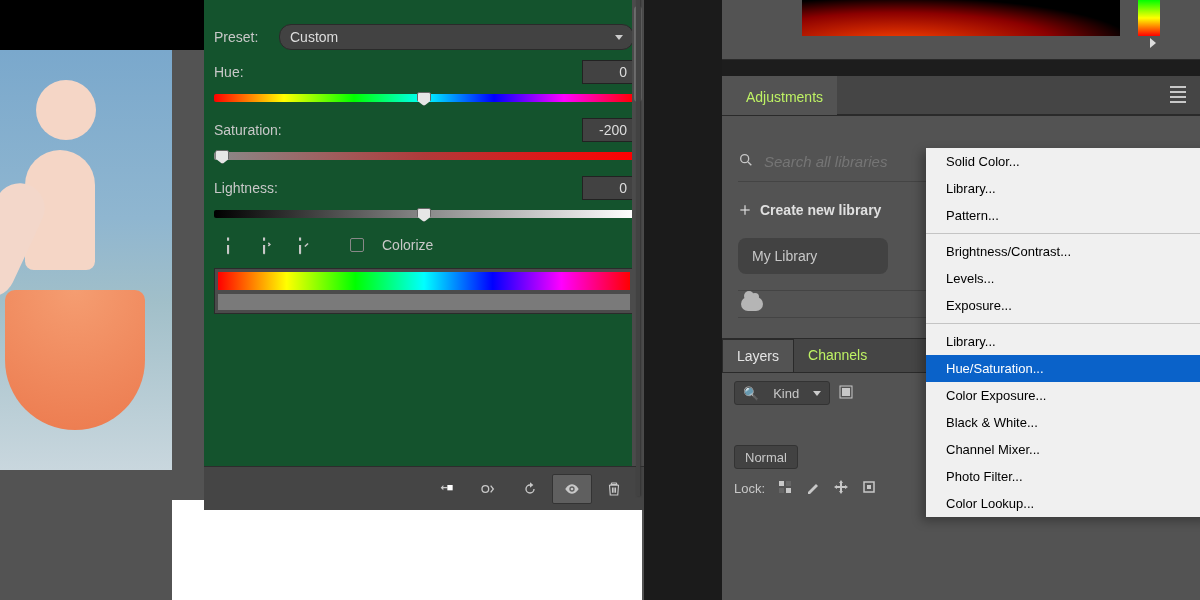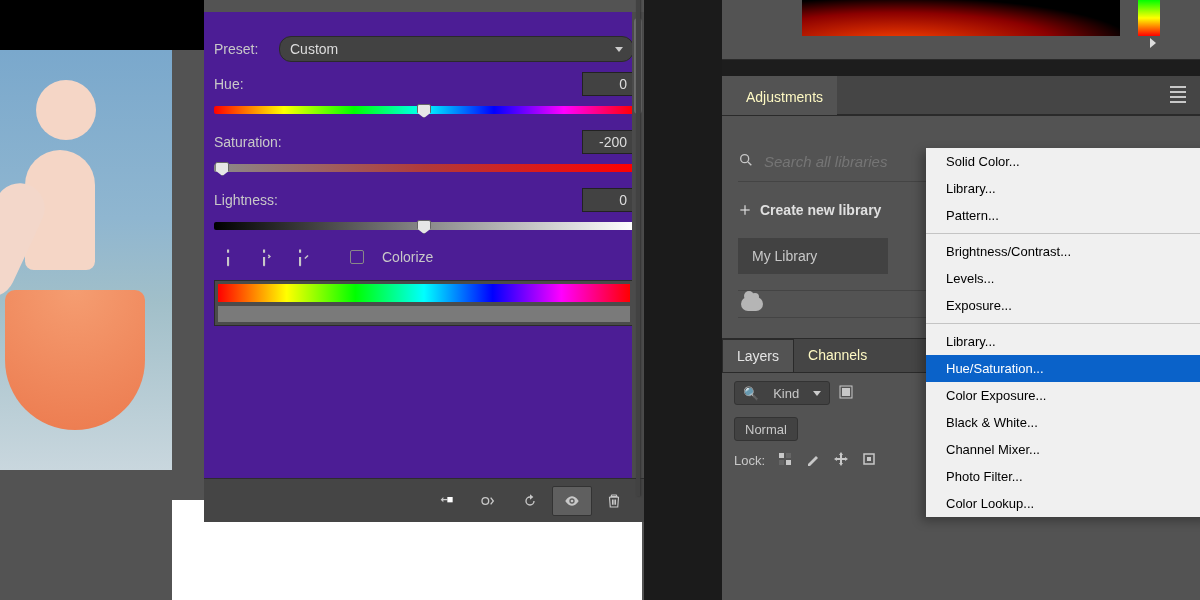--- a/index.html
+++ b/index.html
@@ -9,21 +9,21 @@
   .photo-strip { position: absolute; left: 0; top: 50px; width: 172px; height: 420px; background: linear-gradient(180deg, #7aa8cc 0%, #8fb6d0 40%, #a1bfc9 60%, #c9d7de 100%); overflow: hidden; }
   .photo-model { position: absolute; left: -60px; top: 70px; width: 200px; height: 340px; }
   .photo-head { position:absolute; left:96px; top:-40px; width:60px; height:60px; border-radius:50%; background:#f5d6c6; }
   .photo-arm { position: absolute; left: 40px; top: 60px; width: 50px; height: 120px; border-radius: 30px; background: #f3d7ca; transform: rotate(25deg); }
   .photo-body { position:absolute; left:85px; top:30px; width:70px; height:120px; background:#f5d6c6; border-radius:40px 40px 10px 10px;}
   .photo-skirt { position: absolute; left: 65px; top: 170px; width: 140px; height: 140px; background: radial-gradient(circle at 50% 0%, #f59d71, #ec7a4e); border-radius: 10px 10px 70px 70px; }
   .photo-top { position:absolute; left:0; top:0; width:204px; height:50px; background:#000; }
   .photo-bottom { position:absolute; left:172px; top:500px; width:470px; height:100px; background:#fff; }
 
   
-  .hs-panel { position: absolute; left: 204px; top: 12px; width: 440px; height: 510px; background: #4c1d95; }
+  .hs-panel { position: absolute; left: 204px; top: 0; width: 440px; height: 510px; background: #14532d; }
   .hs-row { display: flex; align-items: center; margin: 6px 10px; height: 34px; gap: 10px; }
   .hs-label { color: #c8c8c8; font-size: 14px; min-width: 55px; }
   .hs-select { flex: 1; height: 26px; background: #424242; border: 1px solid #2a2a2a; border-radius: 12px; display: flex; align-items: center; justify-content: space-between; padding: 0 10px; color: #ddd; font-size: 14px; }
   .chev { width: 0; height: 0; border-left: 4px solid transparent; border-right: 4px solid transparent; border-top: 5px solid #ccc; }
   .hand-icon { width: 26px; height: 26px; display:flex; align-items:center; justify-content:center; color:#ddd; }
   .slider-row { margin: 4px 10px 12px 10px; }
   .slider-head { display: flex; justify-content: space-between; align-items: center; height: 24px; }
   .val-box { width: 52px; height: 24px; background: #424242; border: 1px solid #222; color: #ddd; display: flex; align-items: center; justify-content: flex-end; padding: 0 6px; font-size: 14px; }
   .track { position: relative; height: 16px; margin-top: 6px; }
   .track-bar { position: absolute; left: 0; right: 0; top: 4px; height: 8px; border-radius: 2px; }
@@ -47,42 +47,42 @@
   
   .gap { position:absolute; left:644px; top:0; width:78px; height:600px; background:#1b1b1b; }
 
   
   .rcol { position:absolute; left:722px; top:0; right:0; height:600px; background:#535353; }
   .color-panel { height:60px; border-bottom:1px solid #2a2a2a; position:relative; background:#535353; }
   .spectrum-mini { position:absolute; left:80px; right:80px; top:0; height:36px; background:radial-gradient(ellipse at 30% 120%,#ff4400,#8b0000 50%,#000 75%); }
   .ramp { position:absolute; right:40px; top:0; width:22px; height:36px; background:linear-gradient(to top,#ff0000,#ffff00,#00ff00);}
   .play { position:absolute; right:42px; top:40px; width:0;height:0;border-left:5px solid transparent;border-right:5px solid transparent;border-top:6px solid #ddd; transform:rotate(-90deg);}
   .tabbar { height:40px; display:flex; padding-left:10px; border-bottom:1px solid #2a2a2a; align-items:flex-end; position:relative;}
-  .tab { padding:10px 14px; color:#fef9c3; font-size:14px; }
+  .tab { padding:10px 14px; color:#bef264; font-size:14px; }
   .tab.active { color:#e4e4e4; background:#535353; border:1px solid #2a2a2a; border-bottom:none;}
   .tab-rest{flex:1; background:#454545; height:100%; border-bottom:1px solid #2a2a2a;}
   .hamb { position:absolute; right:14px; top:10px; display:flex; flex-direction:column; gap:3px;}
   .hamb span{width:16px;height:2px;background:#c8c8c8;}
   .lib-body { padding: 16px; position:relative;}
   .search-row { display:flex; align-items:center; gap:10px; border-bottom:1px solid #444; padding-bottom:10px;margin-top:20px;}
   .mag{width:16px;height:16px;}
   .search-input { flex:1; background:transparent; border:none; color:#888; font-style:italic; font-size:15px; outline:none;}
   .create-row { display:flex; align-items:center; gap:8px; margin-top:20px; font-weight:bold; color:#e0e0e0;}
-  .mylib { margin-top:20px; background:#424242; padding:10px 14px; border-radius:0; width:150px;}
+  .mylib { margin-top:20px; background:#424242; padding:10px 14px; border-radius:8px; width:150px;}
   .cloud-row{margin-top:16px; padding:6px 3px; border:1px solid #444; border-left:none; border-right:none; width:220px;}
   .cloud{ width:22px; height:14px; background:#b5b5b5; border-radius:8px; position:relative;}
   .cloud::before{content:'';position:absolute;left:3px;top:-6px;width:10px;height:10px;border-radius:50%;background:#b5b5b5;}
   .cloud::after{content:'';position:absolute;left:10px;top:-4px;width:8px;height:8px;border-radius:50%;background:#b5b5b5;}
 
   .tabbar2 { display:flex; border-top:1px solid #2a2a2a; border-bottom:1px solid #2a2a2a; background:#454545; margin-top:4px;}
   .tabbar2 .tab{padding:8px 14px;}
   .filter-row{display:flex; gap:8px; padding:8px 12px; align-items:center;}
   .kind-sel{ background:#424242; border:1px solid #333; border-radius:3px; height:24px; padding:0 8px; display:flex; align-items:center; gap:14px; font-size:13px; color:#c8c8c8;}
   .mode-row{ padding:4px 12px;}
-  .mode-sel{background:#424242;border:1px solid #333;border-radius:3px;height:24px;padding:0 10px;display:inline-flex;align-items:center;font-size:13px;}
+  .mode-sel{background:#424242;border:1px solid #333;border-radius:3px;height:24px;padding:0 10px;display:inline-flex;align-items:center;font-size:13px;margin-top:28px;}
   .lock-row{ padding:6px 12px; display:flex; align-items:center; gap:12px; color:#c8c8c8; font-size:13px;}
   .lock-row svg{width:16px;height:16px;}
 
   
   .ctx { position:absolute; left:914px; top:148px; width:286px; background:#f0f0f0; color:#000; font-size:13px; box-shadow:-4px 4px 10px rgba(0,0,0,.3); z-index:50;margin-left:12px;}
   .ctx-item { padding:6px 20px; white-space:nowrap;}
   .ctx-item.sel { background:#0a62c9; color:#fff; }
   .ctx hr { border:none; border-top:1px solid #c4c4c4; margin:4px 0;}
 
   svg { fill: currentColor; }

